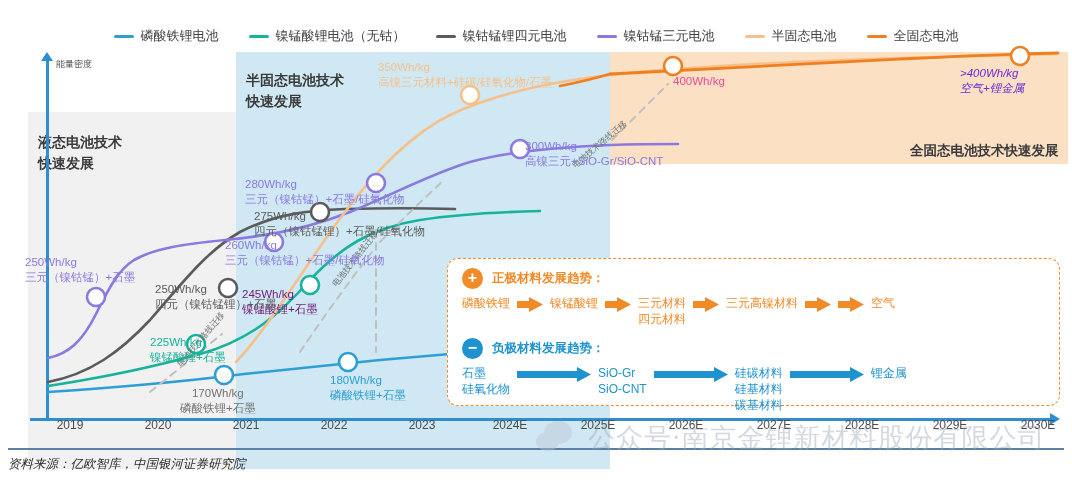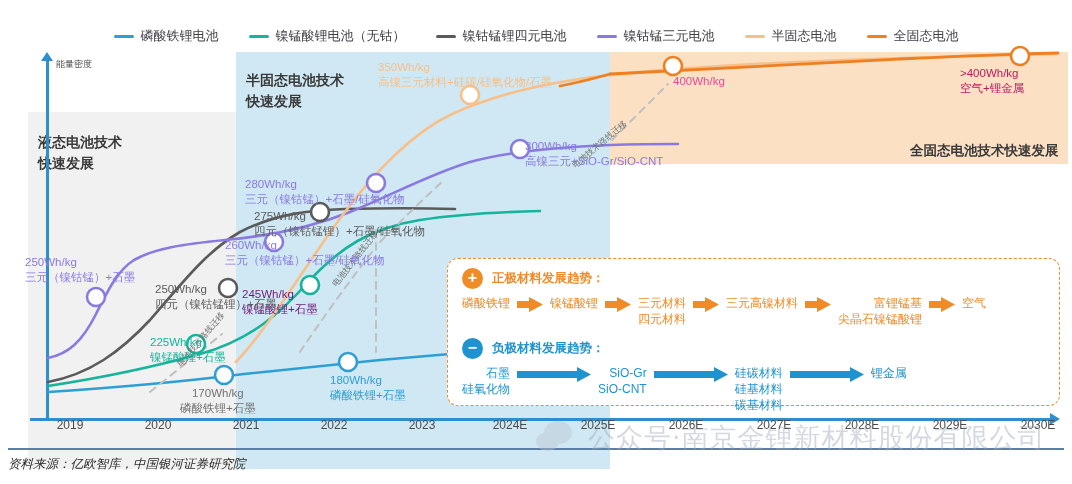--- a/index.html
+++ b/index.html
@@ -57,21 +57,21 @@
   .mat-badge { width:21px; height:21px; border-radius:50%; color:#fff;
                font-size:16px; font-weight:bold; line-height:20px; text-align:center;
                flex:0 0 auto; }
   .mat-badge.pos { background:#f08b28; }
   .mat-badge.neg { background:#1e93cf; }
   .mat-head-text { font-size:12.5px; font-weight:bold; }
   .mat-head-text.pos { color:#f08b28; }
   .mat-head-text.neg { color:#1e93cf; }
 
   .chain { display:flex; align-items:flex-start; gap:7px; }
-  .chain-node { font-size:12px; line-height:1.35; white-space:pre-line;text-align:right; }
+  .chain-node { font-size:12px; line-height:1.35; white-space:pre-line; }
   .chain.pos .chain-node { color:#f08b28; }
   .chain.neg .chain-node { color:#1e93cf; }
   .arw-o { flex:0 0 auto; margin-top:1px; }
   .arw-b { flex:0 0 auto; margin-top:1px; }
 
   
   #xlabels { position:absolute; left:0; top:418px; width:958px; height:20px; }
   .xtick { position:absolute; font-size:12px; color:#4a4a4a; transform:translateX(-50%); }
   #bottom-rule { position:absolute; left:8px; top:448px; width:1056px; height:2px; background:#5b7fa6; }
   #source { position:absolute; left:8px; top:456px; font-size:12.5px; color:#2b2b2b;
@@ -175,21 +175,21 @@
         <div class="pt-label" style="left: 150px; top: 283px; color: rgb(23, 179, 155);"><div class="pt-val">225Wh/kg</div><div class="pt-mat" style="white-space: pre-line;">镍锰酸锂+石墨</div></div>
         <div class="pt-label" style="left: 242px; top: 235px; color: #701a75;"><div class="pt-val">245Wh/kg</div><div class="pt-mat" style="white-space: pre-line;">镍锰酸锂+石墨</div></div>
         <div class="pt-label" style="left: 155px; top: 230px; color: rgb(91, 91, 91);"><div class="pt-val">250Wh/kg</div><div class="pt-mat" style="white-space: pre-line;">四元（镍钴锰锂）+石墨</div></div>
         <div class="pt-label" style="left: 254px; top: 157px; color: rgb(91, 91, 91);"><div class="pt-val">275Wh/kg</div><div class="pt-mat" style="white-space: pre-line;">四元（镍钴锰锂）+石墨/硅氧化物</div></div>
         <div class="pt-label" style="left: 25px; top: 203px; color: rgb(138, 122, 224);"><div class="pt-val">250Wh/kg</div><div class="pt-mat" style="white-space: pre-line;">三元（镍钴锰）+石墨</div></div>
         <div class="pt-label" style="left: 225px; top: 186px; color: rgb(138, 122, 224);"><div class="pt-val">260Wh/kg</div><div class="pt-mat" style="white-space: pre-line;">三元（镍钴锰）+石墨/硅氧化物</div></div>
         <div class="pt-label" style="left: 245px; top: 125px; color: rgb(138, 122, 224);"><div class="pt-val">280Wh/kg</div><div class="pt-mat" style="white-space: pre-line;">三元（镍钴锰）+石墨/硅氧化物</div></div>
         <div class="pt-label" style="left: 525px; top: 87px; color: rgb(138, 122, 224);"><div class="pt-val">300Wh/kg</div><div class="pt-mat" style="white-space: pre-line;">高镍三元+SiO-Gr/SiO-CNT</div></div>
         <div class="pt-label" style="left: 378px; top: 8px; color: rgb(247, 192, 138);"><div class="pt-val">350Wh/kg</div><div class="pt-mat" style="white-space: pre-line;">高镍三元材料+硅碳/硅氧化物/石墨</div></div>
         <div class="pt-label" style="left: 673px; top: 22px; color: #ec4899;"><div class="pt-val">400Wh/kg</div></div>
-        <div class="pt-label" style="left: 960px; top: 14px; color: #be185d;"><div class="pt-val">&gt;400Wh/kg</div><div class="pt-mat" style="white-space: pre-line;">空气+锂金属</div></div>
+        <div class="pt-label" style="left: 960px; top: 14px; color: #6d28d9; font-style: italic;"><div class="pt-val">&gt;400Wh/kg</div><div class="pt-mat" style="white-space: pre-line;">空气+锂金属</div></div>
       </div>
   </div>
 
   <div id="matbox">
 
     <div class="mat-head" style="position:absolute; left:14px; top:9px;">
       <div class="mat-badge pos">+</div>
       <div class="mat-head-text pos">正极材料发展趋势：</div>
     </div>
     <div class="chain pos" id="chain-cathode" style="position:absolute; left:14px; top:36px;">
@@ -203,22 +203,20 @@
         </svg>
         <div class="chain-node">三元材料
 四元材料</div>
         <svg width="26" height="15" viewBox="0 0 26 15" class="arw-o" style="margin-top: 2px;">
           <path d="M0,4 L12,4 L12,0 L26,7.5 L12,15 L12,11 L0,11 Z" fill="#f08b28"></path>
         </svg>
         <div class="chain-node">三元高镍材料</div>
         <svg width="26" height="15" viewBox="0 0 26 15" class="arw-o" style="margin-top: 2px;">
           <path d="M0,4 L12,4 L12,0 L26,7.5 L12,15 L12,11 L0,11 Z" fill="#f08b28"></path>
         </svg>
-        <div class="chain-node">富锂锰基
-尖晶石镍锰酸锂</div>
         <svg width="26" height="15" viewBox="0 0 26 15" class="arw-o" style="margin-top: 2px;">
           <path d="M0,4 L12,4 L12,0 L26,7.5 L12,15 L12,11 L0,11 Z" fill="#f08b28"></path>
         </svg>
         <div class="chain-node">空气</div>
       </div>
 
     <div class="mat-head" style="position:absolute; left:14px; top:79px;">
       <div class="mat-badge neg">−</div>
       <div class="mat-head-text neg">负极材料发展趋势：</div>
     </div>

